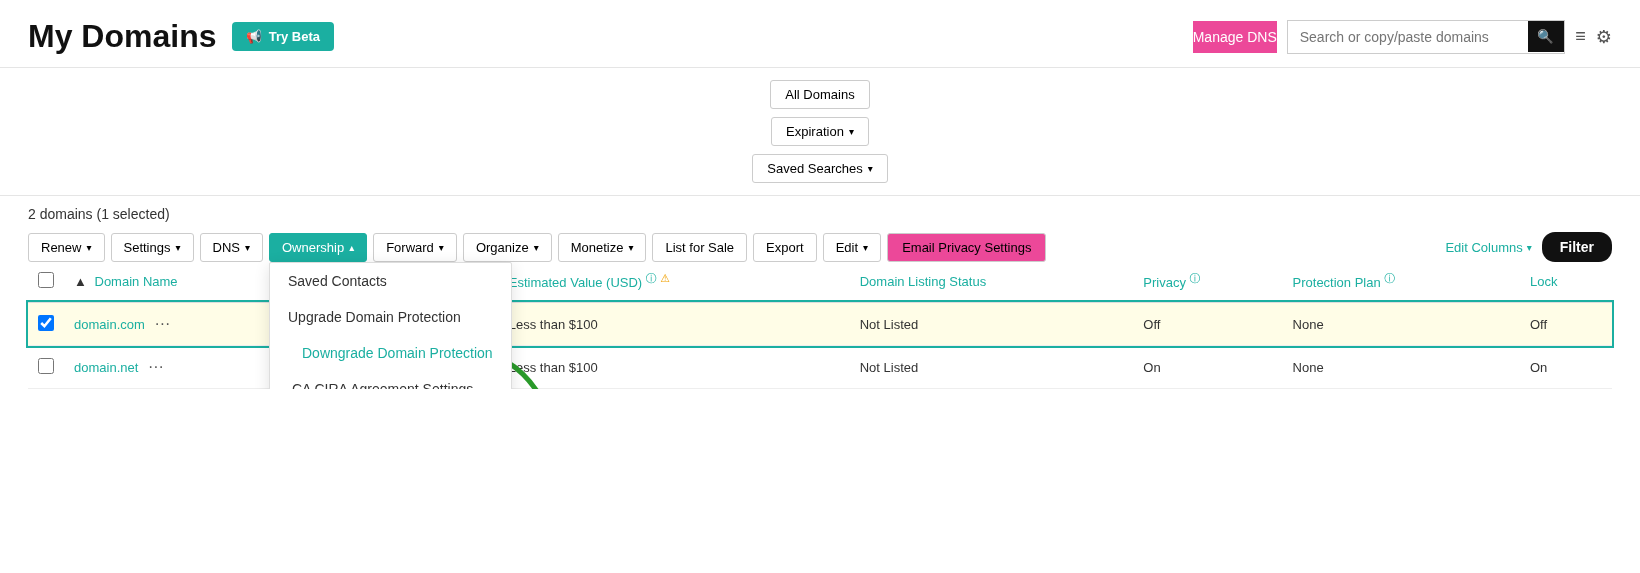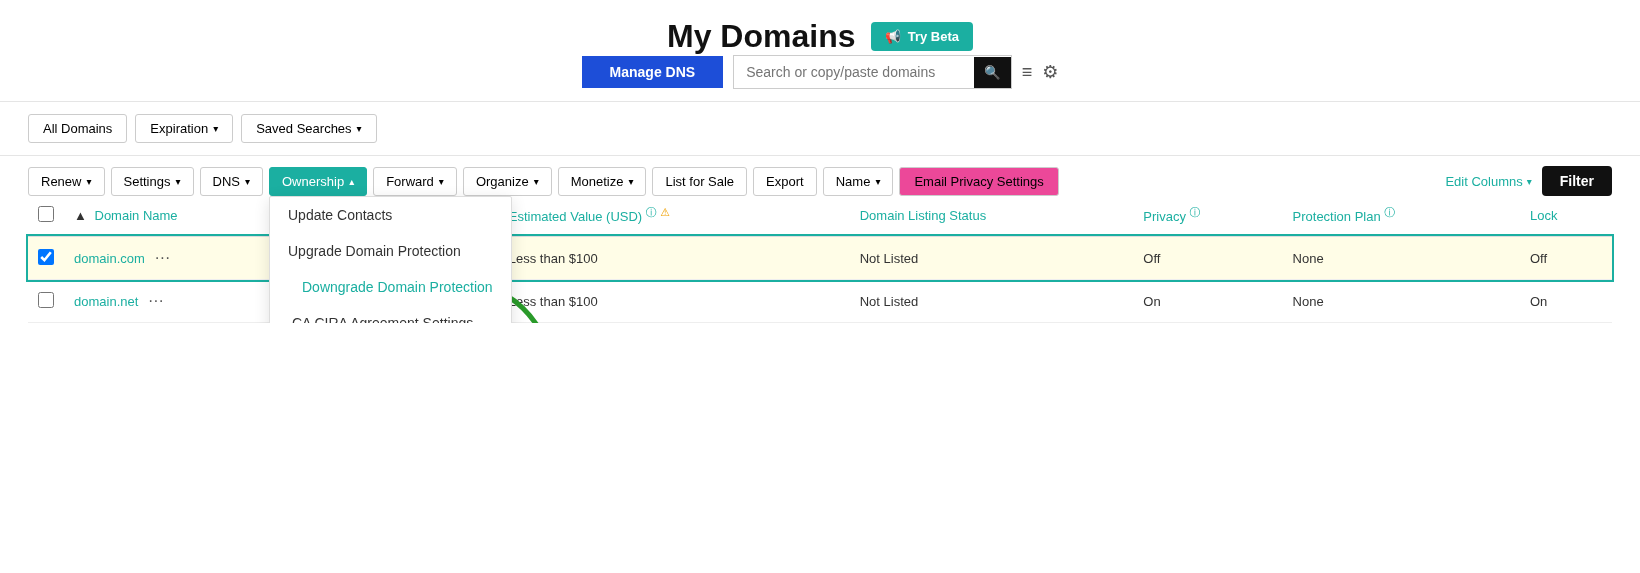--- a/index.html
+++ b/index.html
@@ -1,46 +1,46 @@
 <!DOCTYPE html>
 <html><head>
   <meta charset="utf-8">
   <style>
     * { box-sizing: border-box; margin: 0; padding: 0; }
     body { font-family: Arial, sans-serif; font-size: 14px; color: #333; background: #fff; }
 
     
-    .header { display: flex; align-items: center; justify-content: space-between; padding: 18px 28px 12px 28px; border-bottom: 1px solid #e5e5e5; flex-direction: column; }
+    .header { display: flex; align-items: center; justify-content: space-between; padding: 18px 28px 12px 28px; border-bottom: 1px solid #e5e5e5; }
     .header-left { display: flex; align-items: center; gap: 16px; }
     .page-title { font-size: 32px; font-weight: 900; color: #111; }
     .try-beta-btn { background: #1bafa1; color: #fff; border: none; border-radius: 4px; padding: 7px 14px; font-size: 13px; font-weight: bold; cursor: pointer; display: flex; align-items: center; gap: 6px; }
     .header-right { display: flex; align-items: center; gap: 10px; }
-    .manage-dns-btn { background: #1d4ed8; color: #fff; border: none; padding: 8px 28px; font-size: 14px; font-weight: bold; cursor: pointer; }
+    .manage-dns-btn { background: #ec4899; color: #fff; border: none; padding: 8px 0; font-size: 14px; font-weight: normal; cursor: pointer; }
     .search-box { display: flex; align-items: center; border: 1px solid #ccc; }
     .search-input { border: none; outline: none; padding: 8px 12px; font-size: 14px; width: 240px; color: #666; }
     .search-btn { background: #111; border: none; padding: 8px 10px; cursor: pointer; color: #fff; display: flex; align-items: center; }
     .header-icons { display: flex; align-items: center; gap: 10px; color: #555; }
     .header-icon { cursor: pointer; font-size: 18px; }
 
     
-    .filter-bar { display: flex; align-items: center; gap: 8px; padding: 12px 28px; border-bottom: 1px solid #e5e5e5; }
+    .filter-bar { display: flex; align-items: center; gap: 8px; padding: 12px 28px; border-bottom: 1px solid #e5e5e5; flex-direction: column; }
     .filter-btn { border: 1px solid #ccc; background: #fff; padding: 6px 14px; font-size: 13px; cursor: pointer; border-radius: 3px; display: flex; align-items: center; gap: 5px; }
 
     
     .table-toolbar-wrapper { padding: 10px 28px 0 28px; }
     .domains-count { font-size: 14px; color: #333; margin-bottom: 10px; }
     .table-toolbar { display: flex; align-items: center; justify-content: space-between; margin-bottom: 0; }
     .toolbar-left { display: flex; align-items: center; gap: 6px; flex-wrap: wrap; }
     .toolbar-btn { border: 1px solid #ccc; background: #fff; padding: 6px 12px; font-size: 13px; cursor: pointer; border-radius: 3px; display: flex; align-items: center; gap: 5px; }
     .toolbar-btn.active { background: #1bafa1; color: #fff; border-color: #1bafa1; }
     .toolbar-btn.active .chevron { color: #fff; }
     .email-privacy-btn { border: 1px solid #ccc; background: #ec4899; padding: 6px 14px; font-size: 13px; cursor: pointer; border-radius: 3px; }
     .toolbar-right { display: flex; align-items: center; gap: 10px; }
     .edit-columns-link { color: #1bafa1; font-size: 13px; cursor: pointer; text-decoration: none; display: flex; align-items: center; gap: 4px; }
-    .filter-big-btn { background: #111; color: #fff; border: none; padding: 7px 18px; font-size: 14px; font-weight: bold; cursor: pointer; border-radius: 4px; }
+    .filter-big-btn { background: #111; color: #fff; border: none; padding: 7px 18px; font-size: 14px; font-weight: bold; cursor: pointer; border-radius: 13px; }
     .chevron { font-size: 10px; }
 
     
     .table-container { padding: 0 28px; position: relative; }
     table { width: 100%; border-collapse: collapse; }
     thead tr { border-bottom: 2px solid #ddd; }
     th { padding: 10px 10px; font-size: 13px; font-weight: normal; color: #1bafa1; text-align: left; cursor: pointer; white-space: nowrap; }
     th.no-link { color: #333; cursor: default; }
     td { padding: 10px 10px; font-size: 13px; border-bottom: 1px solid #eee; }
     .row-selected td { background: #fffde7; }
@@ -90,20 +90,21 @@
     <span>Expiration</span>
     <span class="chevron">▾</span>
   </button>
   <button class="filter-btn">
     <span>Saved Searches</span>
     <span class="chevron">▾</span>
   </button>
 </div>
 
 <div class="table-toolbar-wrapper">
+  <div class="domains-count">2 domains (1 selected)</div>
   <div class="table-toolbar">
     <div class="toolbar-left">
       <button class="toolbar-btn">
         <span>Renew</span>
         <span class="chevron">▾</span>
       </button>
       <button class="toolbar-btn">
         <span>Settings</span>
         <span class="chevron">▾</span>
       </button>
@@ -111,21 +112,21 @@
         <span>DNS</span>
         <span class="chevron">▾</span>
       </button>
 
       <div class="dropdown-wrapper">
         <button class="toolbar-btn active">
           <span>Ownership</span>
           <span class="chevron">▴</span>
         </button>
         <div class="dropdown-menu">
-          <div class="dropdown-item">Update Contacts</div>
+          <div class="dropdown-item">Saved Contacts</div>
           <div class="dropdown-item">Upgrade Domain Protection</div>
           <div class="dropdown-item highlight">Downgrade Domain Protection</div>
           <div class="dropdown-item">.CA CIRA Agreement Settings</div>
           <div class="dropdown-item">.XXX Membership ID Settings</div>
           <div class="dropdown-item">.US Nexus Agreement Settings</div>
         </div>
       </div>
 
       <button class="toolbar-btn">
         <span>Forward</span>
@@ -139,21 +140,21 @@
         <span>Monetize</span>
         <span class="chevron">▾</span>
       </button>
       <button class="toolbar-btn">
         <span>List for Sale</span>
       </button>
       <button class="toolbar-btn">
         <span>Export</span>
       </button>
       <button class="toolbar-btn">
-        <span>Name</span>
+        <span>Edit</span>
         <span class="chevron">▾</span>
       </button>
       <button class="email-privacy-btn">
         <span>Email Privacy Settings</span>
       </button>
     </div>
     <div class="toolbar-right">
       <a class="edit-columns-link">
         <span>Edit Columns</span>
         <span class="chevron">▾</span>

